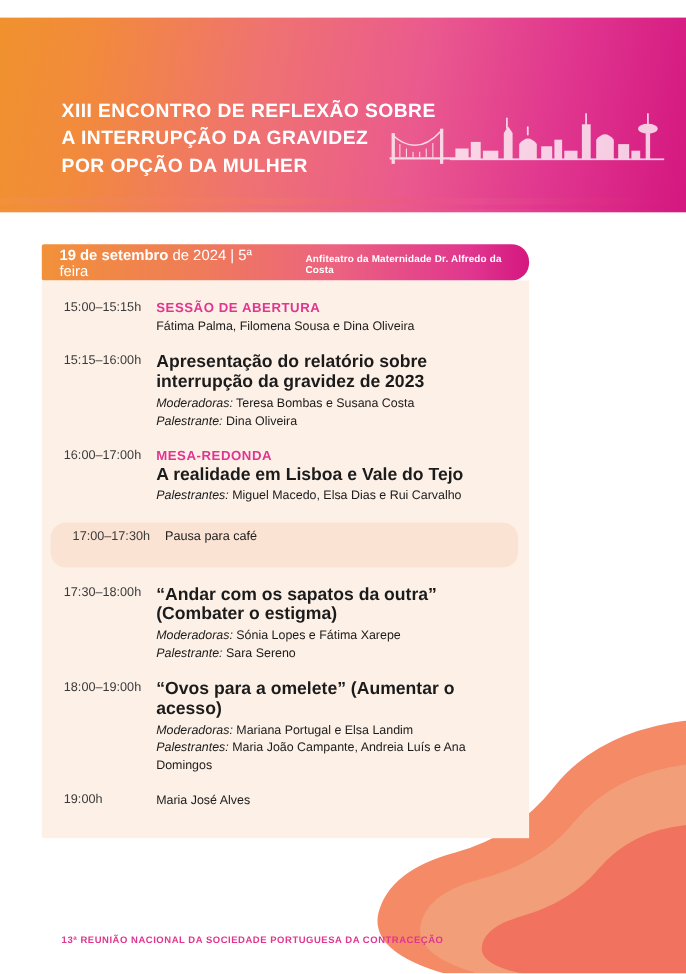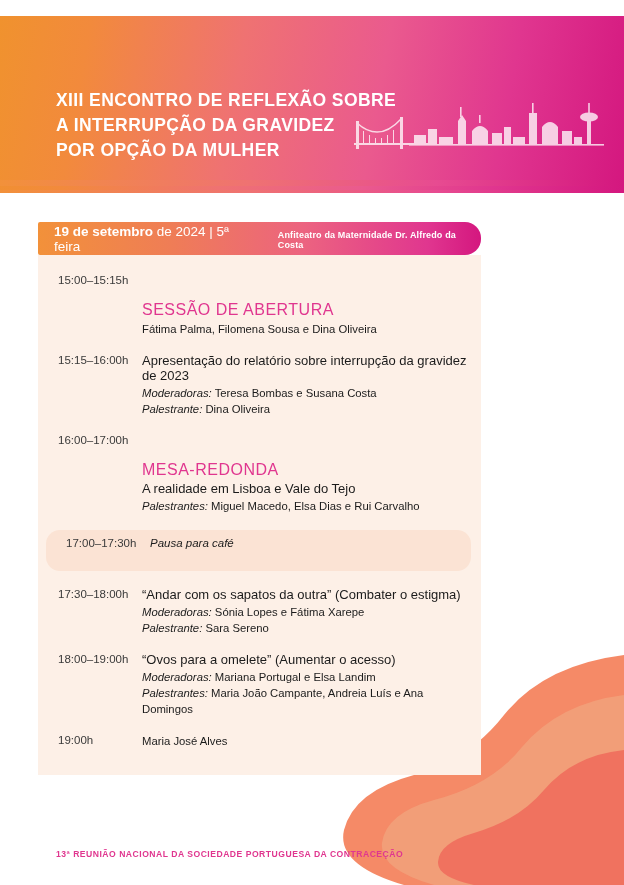--- a/index.html
+++ b/index.html
@@ -117,44 +117,42 @@
     width: 92px;
     flex: 0 0 92px;
     font-size: 11.5px;
     color: #3a3a3a;
     padding-top: 1px;
     padding-left: 8px;
     white-space: nowrap;
   }
   .body-col { flex: 1 1 auto; }
   .ses-title {
-    font-size: 16px;
-    font-weight: normal;
+    font-size: 12px;
+    font-weight: bold;
     color: #e0368f;
     letter-spacing: 0.5px;
     text-transform: uppercase;
     margin-bottom: 2px;
-    margin-top: 28px;
   }
   .ses-head {
-    font-size: 13px;
-    font-weight: normal;
+    font-size: 16px;
+    font-weight: bold;
     color: #1b1b1b;
     margin-bottom: 2px;
   }
   .ses-line {
     font-size: 11.3px;
     color: #1b1b1b;
     line-height: 1.42;
   }
   .ses-line i { font-style: italic; }
   .plain {
     font-size: 11.5px;
     color: #1b1b1b;
-    font-style: italic;
   }
 
   
   .footer {
     position: absolute;
     left: 56px;
     bottom: 26px;
     font-size: 8.6px;
     font-weight: bold;
     letter-spacing: 0.5px;

